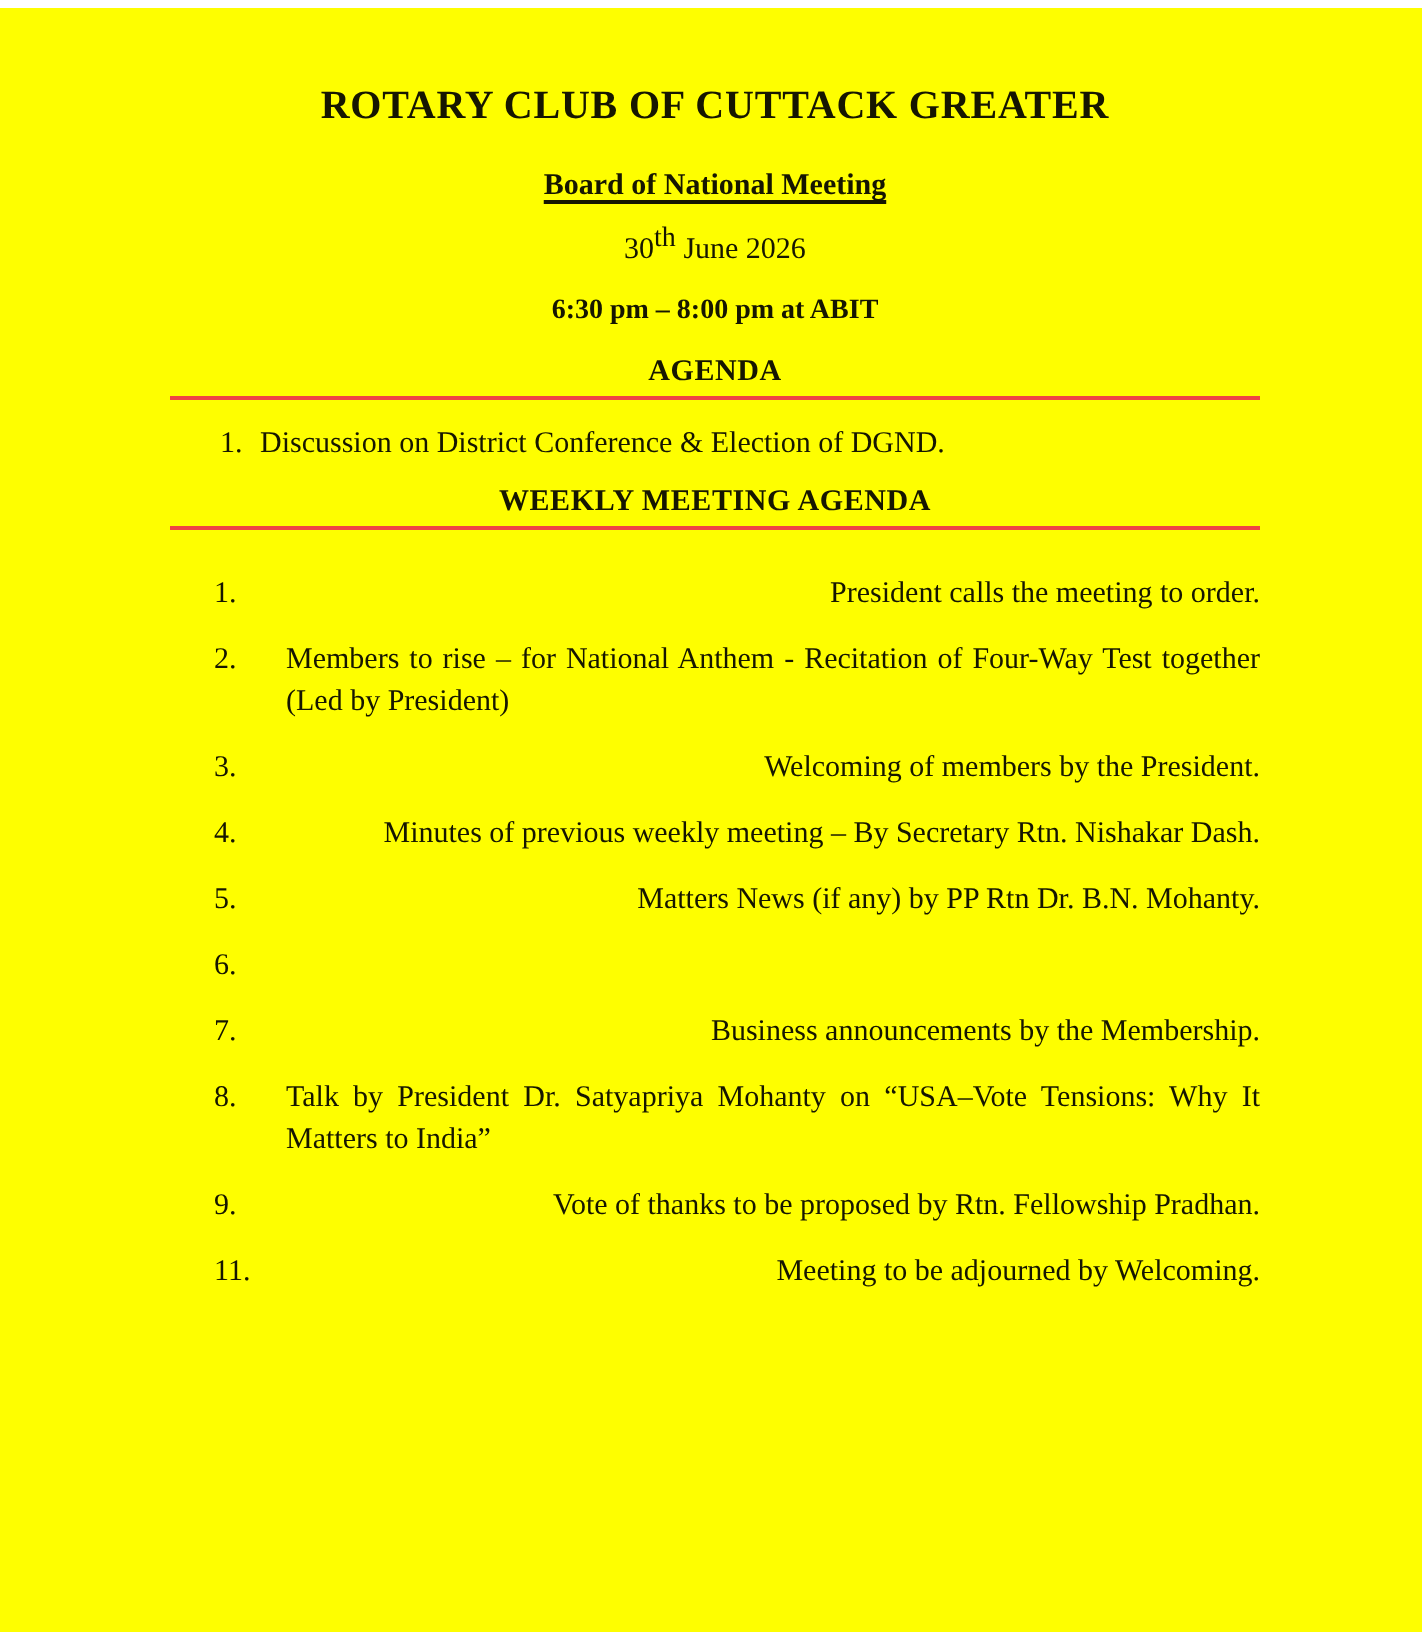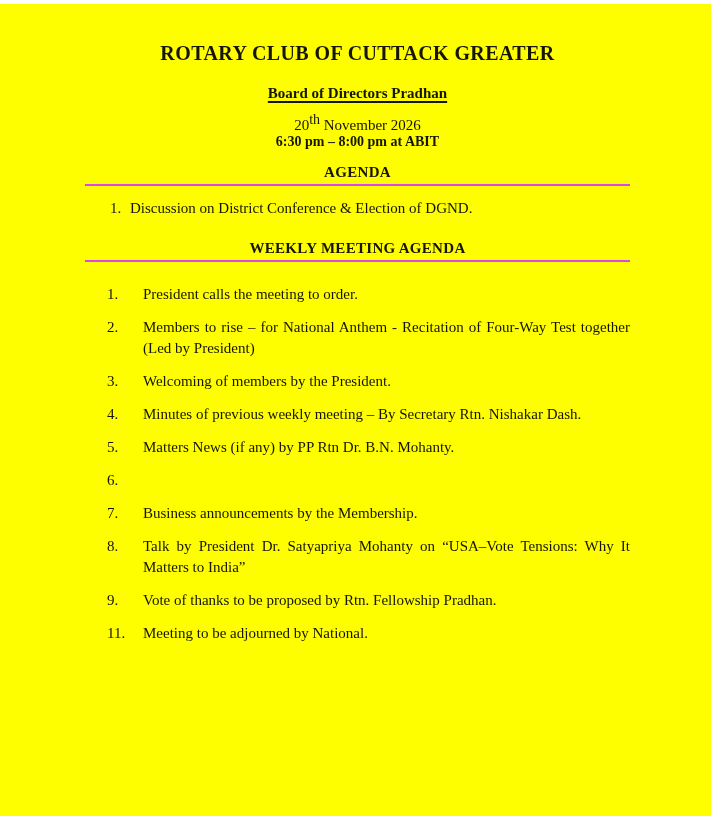--- a/index.html
+++ b/index.html
@@ -47,70 +47,71 @@
     font-size: 15px;
     line-height: 17px;
     text-align: center;
   }
   .date-line sup {
     font-size: 14px;
     vertical-align: super;
     line-height: 0;
   }
   .time-line {
+    margin-top: 14px;
     font-size: 14px;
     line-height: 16px;
     font-weight: bold;
     text-align: center;
   }
   .section-heading {
     margin-top: 13px;
     font-size: 15px;
     line-height: 18px;
     font-weight: bold;
     text-align: center;
     letter-spacing: 0.3px;
-    border-bottom: 2px solid #d946ef;
+    border-bottom: 2px solid #ef4444;
     padding-bottom: 3px;
   }
   .section-heading.weekly {
-    margin-top: 20px;
+    margin-top: 9px;
   }
   ol { list-style: none; margin: 0; padding: 0; }
   .alist { margin-top: 12px; }
   .aitem {
     display: flex;
     padding-left: 25px;
     font-size: 15px;
     line-height: 21px;
   }
   .aitem .num { width: 20px; flex: 0 0 20px; }
   .wlist { margin-top: 22px; }
   .witem {
     display: flex;
     padding-left: 22px;
     margin-bottom: 12px;
     font-size: 15px;
     line-height: 21px;
   }
   .witem .num { width: 36px; flex: 0 0 36px; }
   .witem .txt { flex: 1 1 auto; text-align: justify; }
-  .witem.single .txt { white-space: nowrap; text-align: left; }
+  .witem.single .txt { white-space: nowrap; text-align: right; }
 </style>
 </head>
 <body>
 
 <div class="sheet">
   <div class="content">
 
     <h1 class="club-title">ROTARY CLUB OF CUTTACK GREATER</h1>
 
-    <div class="subtitle">Board of Directors Pradhan</div>
+    <div class="subtitle">Board of National Meeting</div>
 
-    <div class="date-line"><span>20</span><sup>th</sup><span> November 2026</span></div>
+    <div class="date-line"><span>30</span><sup>th</sup><span> June 2026</span></div>
 
     <div class="time-line">6:30 pm – 8:00 pm at ABIT</div>
 
     <div class="section-heading">AGENDA</div>
 
     <ol class="alist">
       <li class="aitem">
         <span class="num">1.</span>
         <span class="txt">Discussion on District Conference &amp; Election of DGND.</span>
       </li>
@@ -149,18 +150,18 @@
       <li class="witem">
         <span class="num">8.</span>
         <span class="txt">Talk by President Dr. Satyapriya Mohanty on “USA–Vote Tensions: Why It Matters to India”</span>
       </li>
       <li class="witem single">
         <span class="num">9.</span>
         <span class="txt">Vote of thanks to be proposed by Rtn. Fellowship Pradhan.</span>
       </li>
       <li class="witem single">
         <span class="num">11.</span>
-        <span class="txt">Meeting to be adjourned by National.</span>
+        <span class="txt">Meeting to be adjourned by Welcoming.</span>
       </li>
     </ol>
 
   </div>
 </div>
 
 </body></html>

